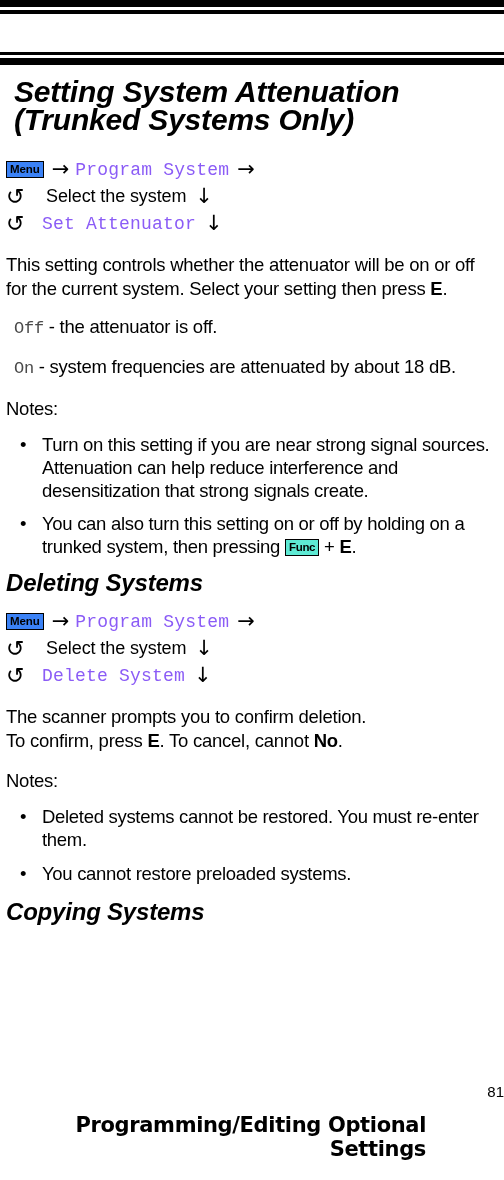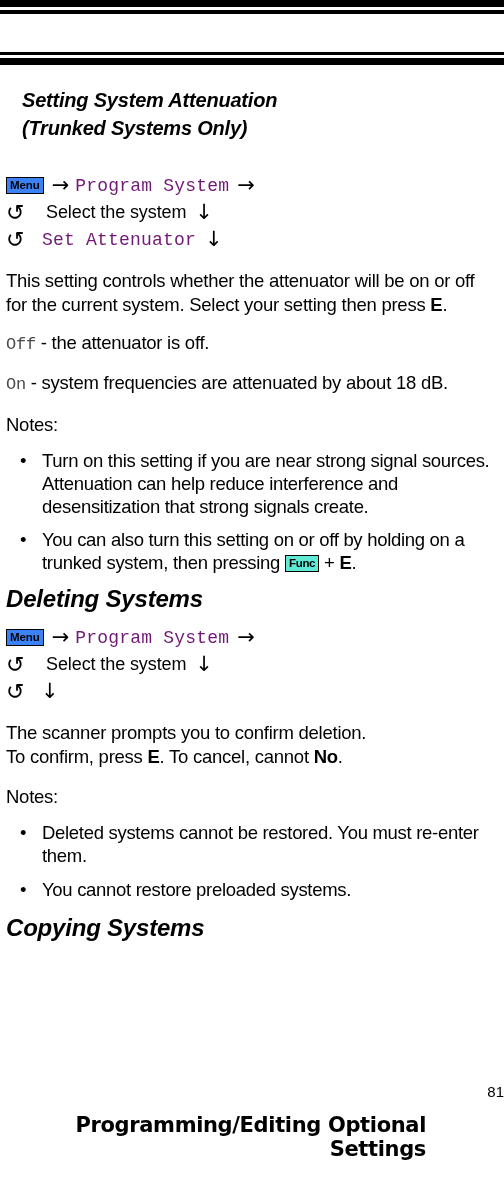--- a/index.html
+++ b/index.html
@@ -26,25 +26,25 @@
 
   
   .page {
     position: absolute;
     left: 6px;
     top: 70px;
     width: 492px;
   }
 
   h1.section-title {
-    font-size: 20px;
+    font-size: 30px;
     line-height: 28px;
     font-weight: bold;
     font-style: italic;
-    margin: 16px;
+    margin: 8px;
     letter-spacing: -0.2px;
   }
   h1.section-title .l2 { display: block; }
 
   h2.section-title {
     font-size: 24px;
     line-height: 26px;
     font-weight: bold;
     font-style: italic;
     margin: 0;
@@ -85,21 +85,21 @@
   .rot-icon {
     font-size: 22px;
     line-height: 22px;
     width: 26px;
     display: inline-block;
     font-family: "DejaVu Sans", sans-serif;
   }
   .mono {
     font-family: "Liberation Mono", "DejaVu Sans Mono", monospace;
     font-size: 18px;
-    color: #701a75;
+    color: #8b5cf6;
     letter-spacing: 0.2px;
   }
   .plain {
     font-size: 18px;
     letter-spacing: -0.1px;
   }
   .indent-1 { padding-left: 14px; }
   .indent-2 { padding-left: 10px; }
 
   
@@ -107,20 +107,21 @@
     font-size: 18.5px;
     line-height: 24px;
     margin: 0;
     letter-spacing: -0.25px;
   }
   p.body b { font-weight: bold; }
   p.body .mono-in {
     font-family: "Liberation Mono", "DejaVu Sans Mono", monospace;
     font-size: 17px;
     color: #4a4a4a;
+    margin-left: 8px;
   }
 
   
   .notes-label {
     font-size: 18.5px;
     line-height: 24px;
     margin: 0;
     letter-spacing: -0.25px;
   }
   ul.bullets { list-style: none; margin: 0; padding: 0; }
@@ -257,20 +258,21 @@
       <span class="mono">Program System</span>
       <span class="arrow-r">→</span>
     </div>
     <div class="keypath-row">
       <span class="rot-icon">↺</span>
       <span class="plain indent-1">Select the system</span>
       <span class="arrow-d">↓</span>
     </div>
     <div class="keypath-row">
       <span class="rot-icon">↺</span>
+      <span class="mono indent-2">Delete System</span>
       <span class="arrow-d">↓</span>
     </div>
   </div>
 
   <div class="sp-16"></div>
 
   <p class="body">The scanner prompts you to confirm deletion.</p>
   <p class="body"><span>To confirm, press </span><b>E</b><span>. To cancel, cannot </span><b>No</b><span>.</span></p>
 
   <div class="sp-16"></div>

